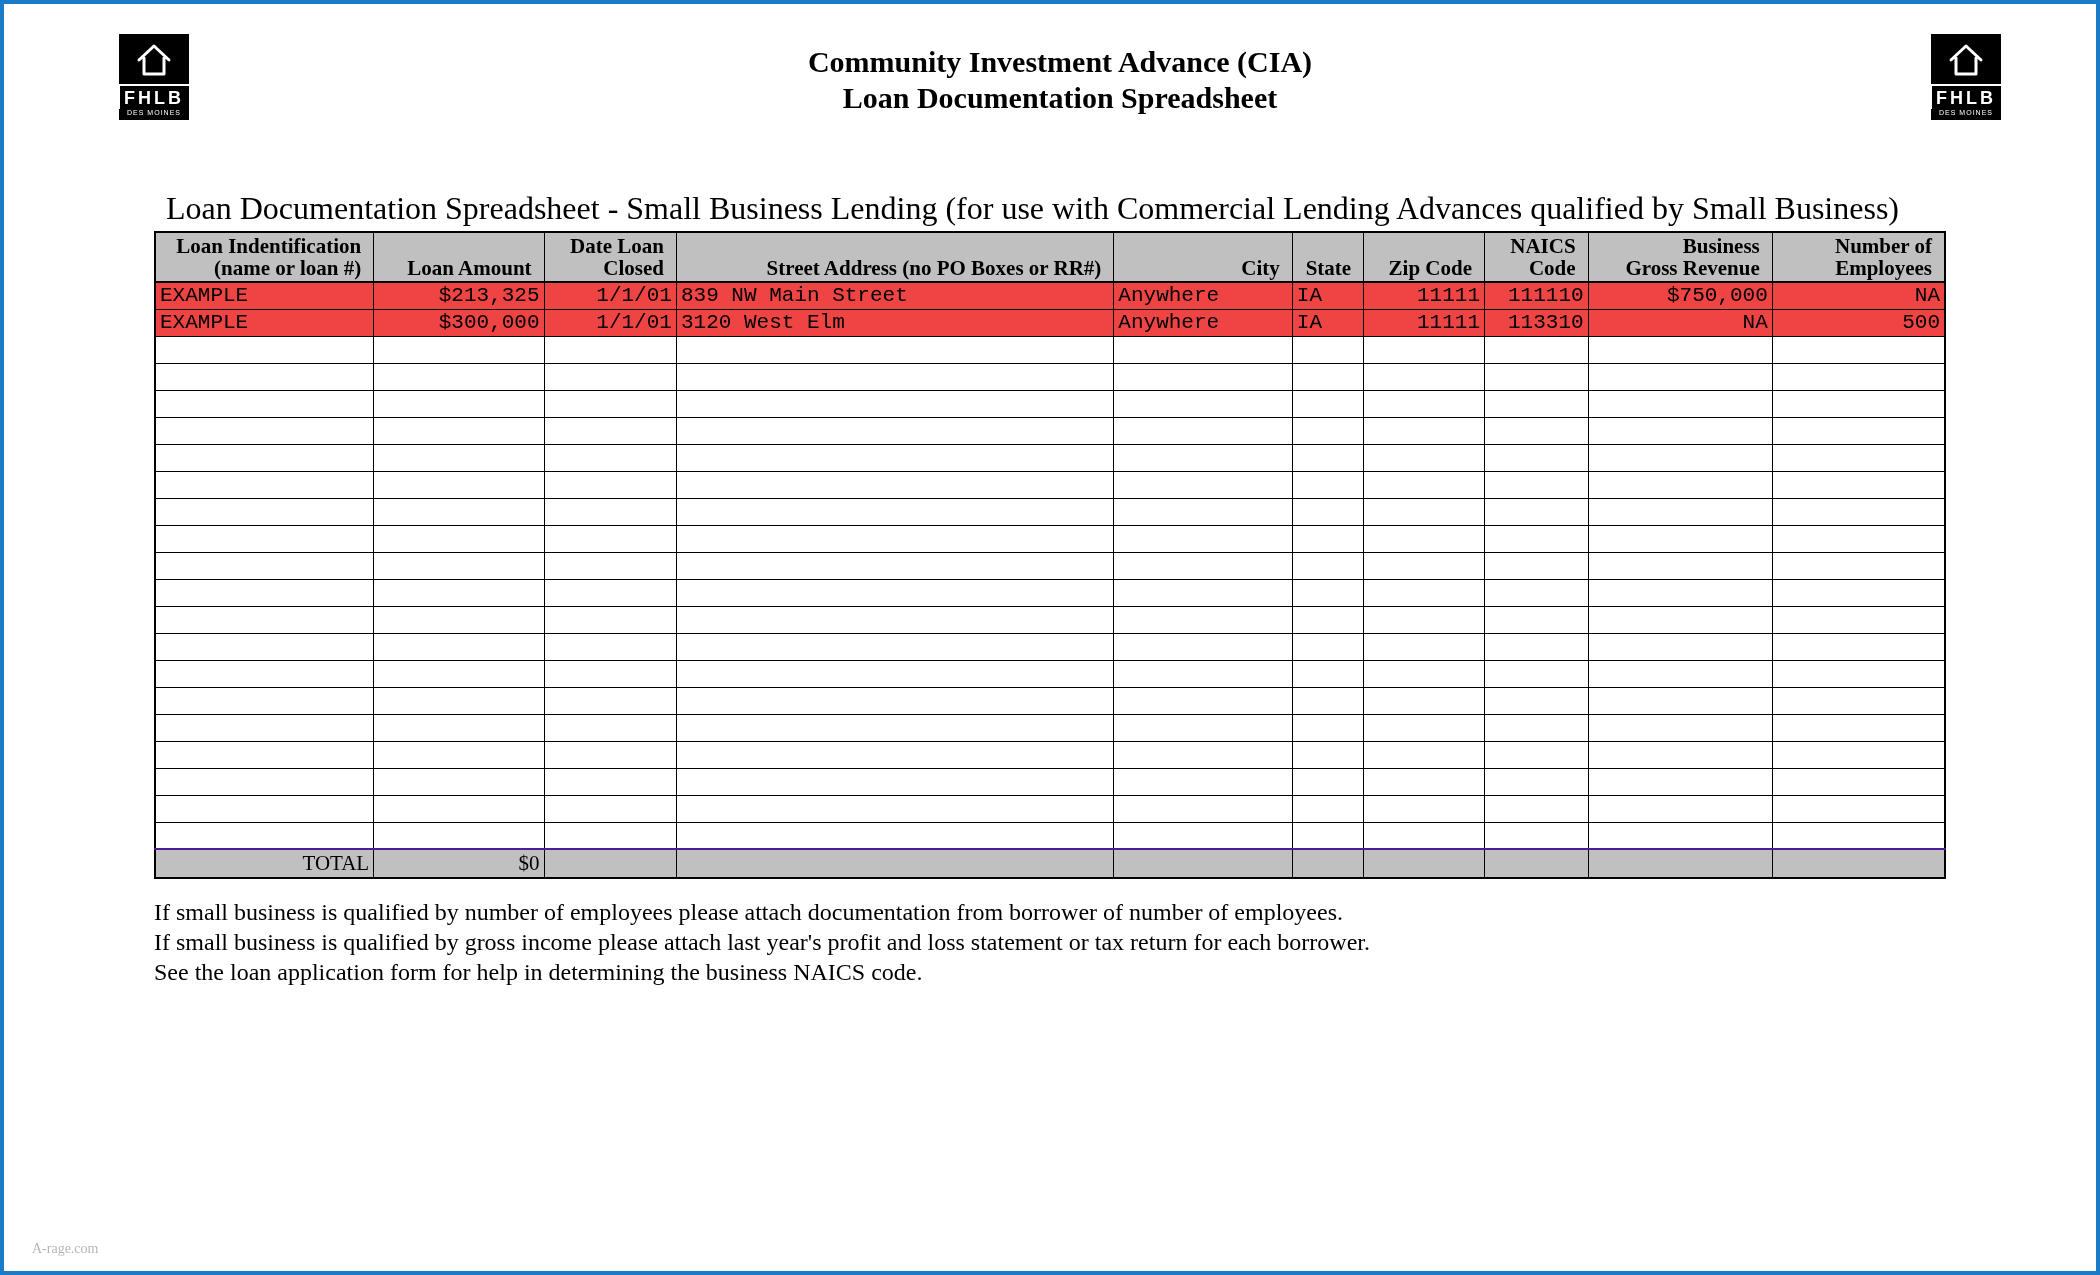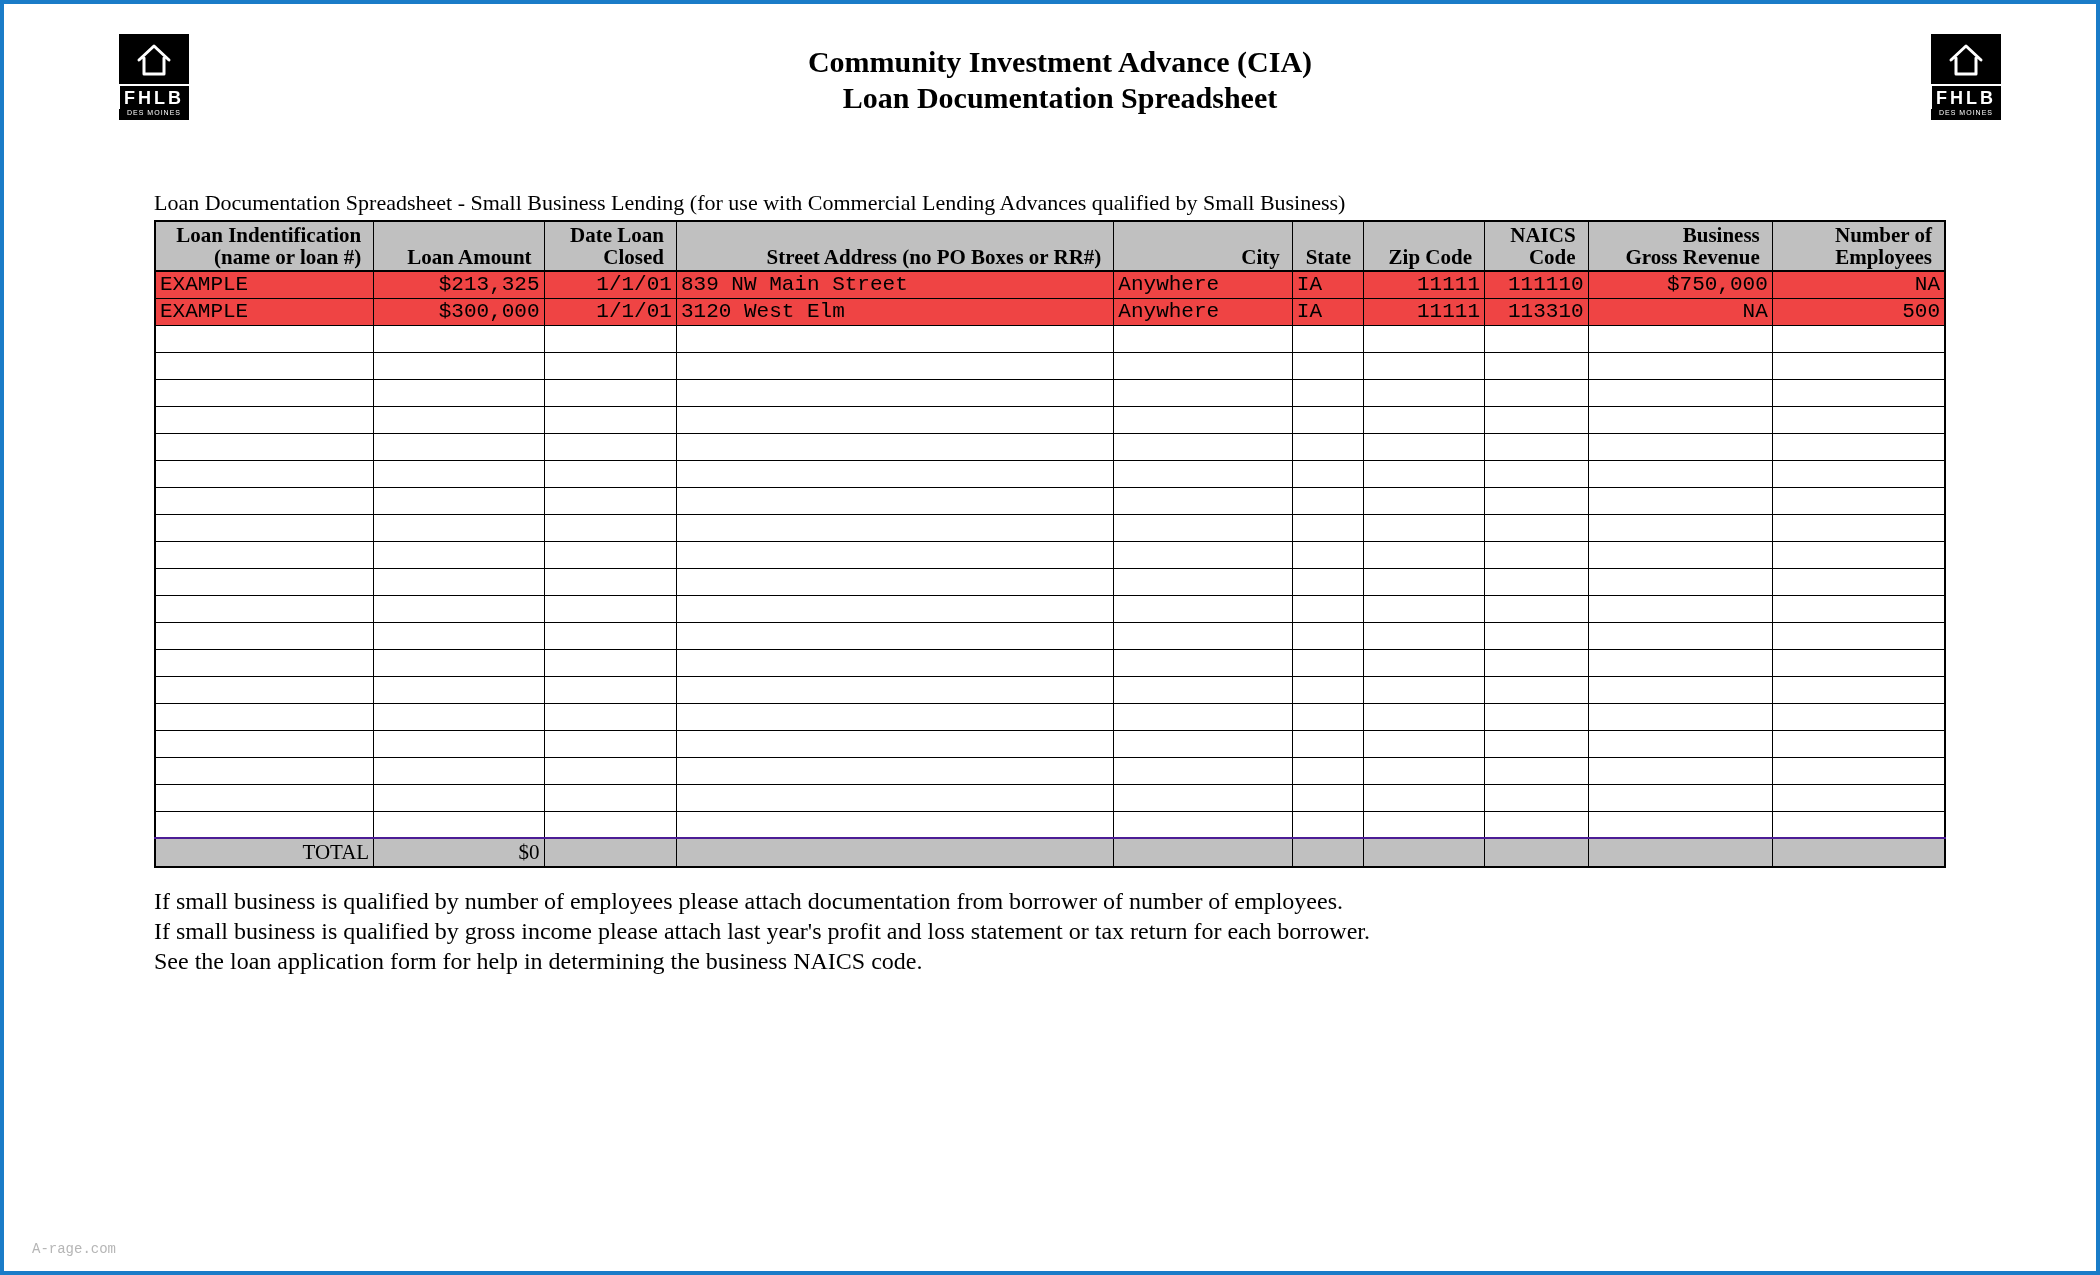--- a/index.html
+++ b/index.html
@@ -65,22 +65,23 @@
     text-align: center;
     flex: 1;
     padding-top: 10px;
   }
   .title-line {
     font-size: 30px;
     font-weight: bold;
     line-height: 1.2;
   }
   .sheet-title {
-    font-size: 22px;
+    font-size: 32px;
     padding: 70px 0 4px 150px;
+    margin-left: 12px;
   }
   .table-wrap {
     padding: 0 150px 0 150px;
   }
   table.spreadsheet {
     border-collapse: collapse;
     width: 100%;
     table-layout: fixed;
     border: 2px solid #000;
   }
@@ -123,21 +124,21 @@
   .al-l { text-align: left; }
   .footer-notes {
     padding: 18px 150px 0 150px;
     font-size: 24px;
     line-height: 1.25;
   }
   .watermark {
     position: absolute;
     bottom: 14px;
     left: 28px;
-    font-family: Liberation Mono, monospace;
+    font-family: Liberation Serif, serif;
     font-size: 14px;
     color: #b6b6b6;
   }
 </style>
 </head>
 <body>
 
 <div class="outer-frame">
 
   <div class="header-row">

